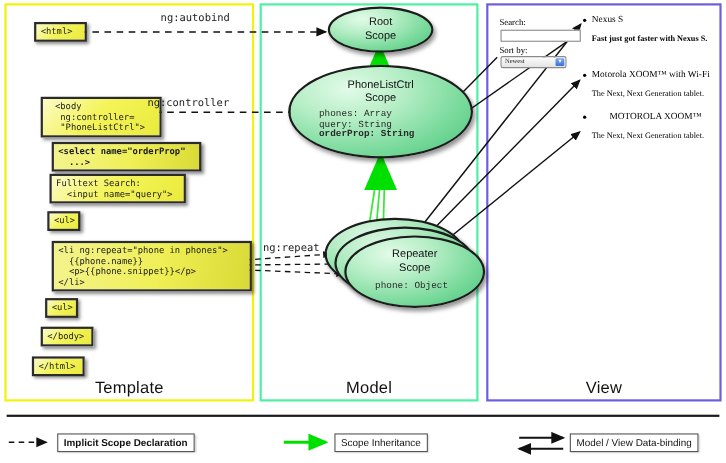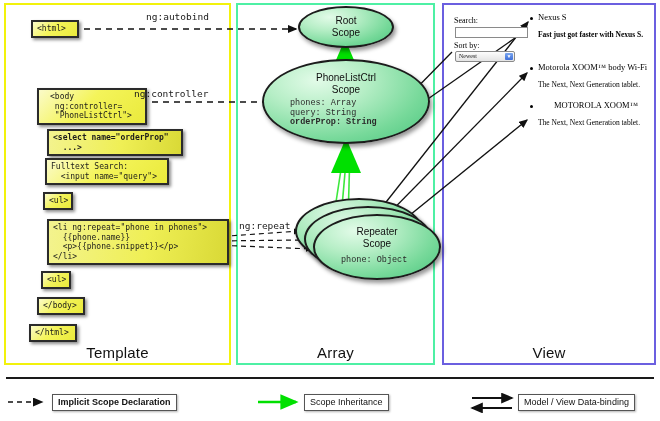--- a/index.html
+++ b/index.html
@@ -66,21 +66,21 @@
 </style>
 </head>
 <body>
 
 <div id="stage">
 
   <div class="col" id="col-template">
     <div class="col-label">Template</div>
   </div>
   <div class="col" id="col-model">
-    <div class="col-label">Array</div>
+    <div class="col-label">Model</div>
   </div>
   <div class="col" id="col-view">
     <div class="col-label">View</div>
   </div>
 
   <svg class="ov" viewBox="0 0 660 421">
     <defs>
       <marker id="ar-blk" markerWidth="7" markerHeight="7" refX="6" refY="3" orient="auto">
         <path d="M0,0 L7,3 L0,6 z" fill="#111"></path>
       </marker>
@@ -201,21 +201,21 @@
   <div class="v-select" style="left:455px;top:51px;width:60px;height:11px;">
     <span>Newest</span>
     <span class="arrw">▼</span>
   </div>
 
   <div class="v-bullet" style="left:530px;top:17px;"></div>
   <div class="v-item" style="left:538px;top:12px;">Nexus S</div>
   <div class="v-snip" style="left:538px;top:30px;font-weight:bold;">Fast just got faster with Nexus S.</div>
 
   <div class="v-bullet" style="left:530px;top:67px;"></div>
-  <div class="v-item" style="left:538px;top:62px;">Motorola XOOM™ body Wi-Fi</div>
+  <div class="v-item" style="left:538px;top:62px;">Motorola XOOM™ with Wi-Fi</div>
   <div class="v-snip" style="left:538px;top:80px;">The Next, Next Generation tablet.</div>
 
   <div class="v-bullet" style="left:530px;top:105px;"></div>
   <div class="v-item" style="left:538px;top:100px;margin-left:16px;">MOTOROLA XOOM™</div>
   <div class="v-snip" style="left:538px;top:118px;">The Next, Next Generation tablet.</div>
 
   <div id="legend-rule"></div>
 
   <svg class="ov" viewBox="0 0 660 421">
     <defs>

